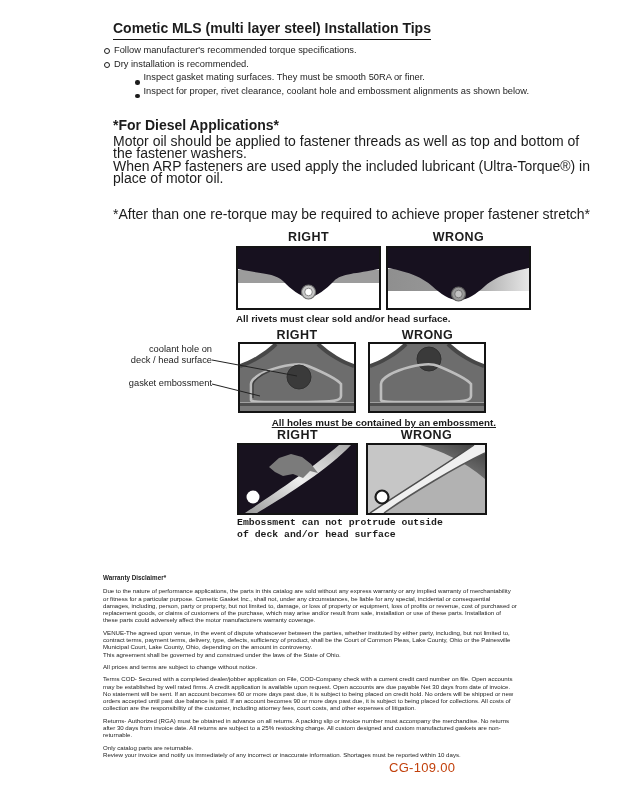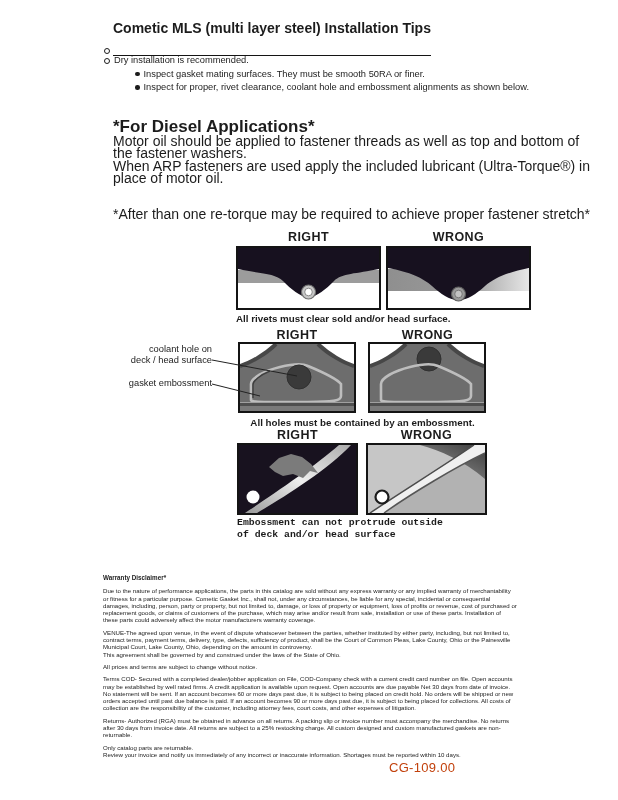--- a/index.html
+++ b/index.html
@@ -4,30 +4,30 @@
 <style>
   html,body{margin:0;padding:0;background:#ffffff;}
   .page{
     position:relative;width:618px;height:800px;background:#ffffff;
     font-family:"Liberation Sans",sans-serif;color:#1c1c1c;overflow:hidden;
   }
   .abs{position:absolute;}
   
   .doc-title{
     left:113px;top:20px;font-size:14px;font-weight:bold;
-    border-bottom:1.6px solid #141414;padding-bottom:19px;display:inline-block;
+    border-bottom:1.6px solid #141414;padding-bottom:3px;display:inline-block;
   }
   
   .bullets{left:104px;top:44px;font-size:9.3px;line-height:13.6px;white-space:nowrap;}
   .brow{display:flex;align-items:flex-start;}
   .ring{width:4px;height:4px;border:1px solid #1c1c1c;border-radius:50%;margin:4px 4px 0 0;flex:0 0 auto;}
-  .sub{margin-left:31px;}
+  .sub{margin-left:31px;align-items:flex-end;}
   .dot{width:4.5px;height:4.5px;background:#1c1c1c;border-radius:50%;margin:4px 4px 0 0;flex:0 0 auto;}
   
-  .diesel-h{left:113px;top:117px;font-size:17px;font-weight:bold;}
+  .diesel-h{left:113px;top:117px;font-size:14px;font-weight:bold;}
   .para{font-size:14px;line-height:12.4px;white-space:pre-line;width:480px;}
   .p1{left:113px;top:135px;}
   .p2{left:113px;top:165px;}
   .p3{left:113px;top:208px;}
   
   .fig-h{font-size:12.5px;font-weight:bold;text-align:center;letter-spacing:.4px;}
   .panel{border:2px solid #141414;background:#fff;line-height:0;}
   .caption{font-size:9.8px;font-weight:bold;line-height:11.5px;}
   .side-label{font-size:9.3px;text-align:right;line-height:11px;}
   
@@ -39,20 +39,21 @@
 </head>
 <body>
 
 <div class="page">
 
   <div class="abs doc-title">Cometic MLS (multi layer steel) Installation Tips</div>
 
   <div class="abs bullets">
     <div class="brow">
       <span class="ring"></span>
+      <span>Follow manufacturer's recommended torque specifications.</span>
     </div>
     <div class="brow">
       <span class="ring"></span>
       <span>Dry installation is recommended.</span>
     </div>
     <div class="brow sub">
       <span class="dot"></span>
       <span>Inspect gasket mating surfaces.  They must be smooth 50RA or finer.</span>
     </div>
     <div class="brow sub">
@@ -133,21 +134,21 @@
       <rect x="0" y="59" width="114" height="3" fill="#4f4f4f"></rect>
       <rect x="0" y="62" width="114" height="5" fill="#7a7a7a"></rect>
     </svg>
   </div>
 
   <svg class="abs" style="left:210px;top:355px;" width="95" height="45" viewBox="0 0 95 45">
     <line x1="2" y1="5" x2="87" y2="21" stroke="#222222" stroke-width="1"></line>
     <line x1="2" y1="29" x2="50" y2="41" stroke="#222222" stroke-width="1"></line>
   </svg>
 
-  <div class="abs caption" style="left:238px;top:417px;width:249px;text-align:center;">All holes must be contained by an embossment.</div>
+  <div class="abs caption" style="left:247px;top:417px;width:249px;text-align:right;text-decoration:underline;">All holes must be contained by an embossment.</div>
 
   <div class="abs fig-h" style="left:237px;top:428px;width:121px;">RIGHT</div>
   <div class="abs fig-h" style="left:366px;top:428px;width:121px;">WRONG</div>
 
   <div class="abs panel" style="left:237px;top:443px;">
     <svg width="117" height="68" viewBox="0 0 117 68">
       <defs>
         <linearGradient id="g-band3" x1="0" y1="1" x2="1" y2="0">
           <stop offset="0" stop-color="#9a9a9a"></stop>
             <stop offset="0.5" stop-color="#efefef"></stop>

